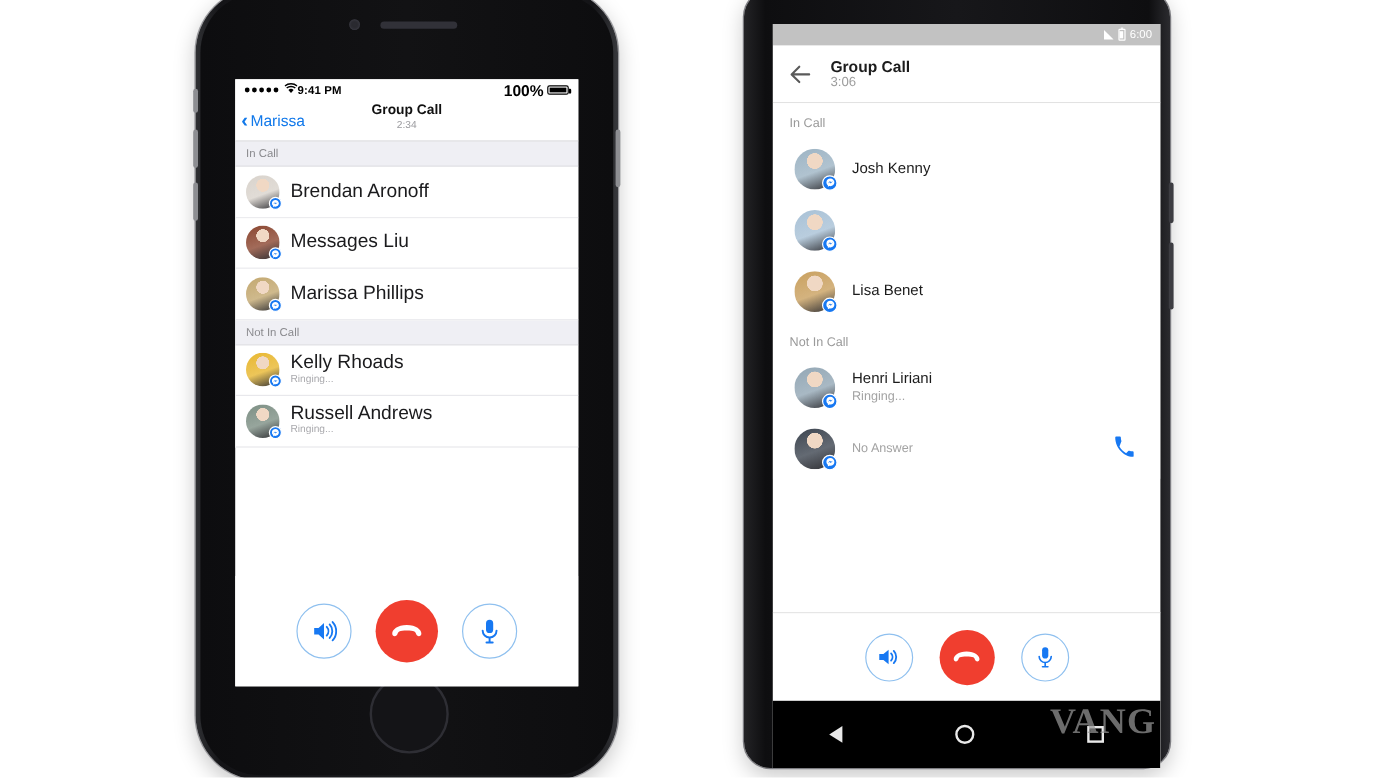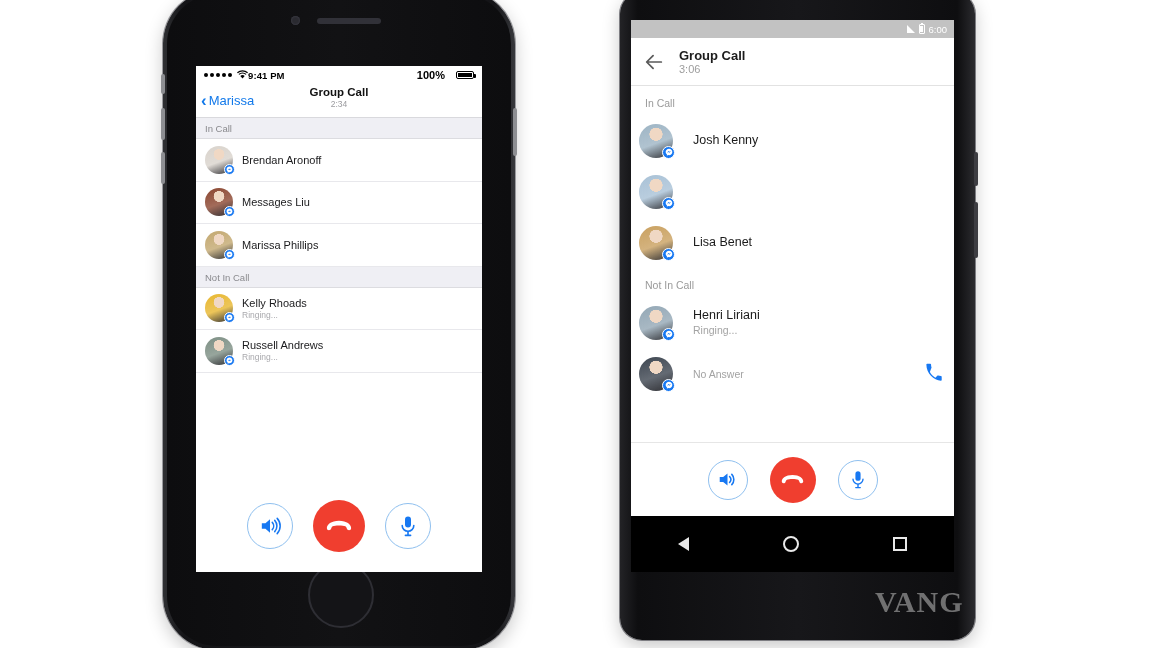--- a/index.html
+++ b/index.html
@@ -54,21 +54,21 @@
   
   .ios-status {
     height:18px; display:flex; align-items:center;
     padding:0 8px; font-size:9.5px; color:#000; font-weight:bold;
     background:#fff;
   }
   .ios-status .left { display:flex; align-items:center; gap:2px; flex:0 0 auto; }
   .sig-dot { width:4px; height:4px; border-radius:50%; background:#000; display:inline-block;}
   .wifi-ic { margin-left:3px; font-size:10px; line-height:1; }
   .ios-status .mid { flex:1; font-size:9.5px; letter-spacing:.1px;}
-  .ios-status .right { display:flex; align-items:center; gap:11px; flex:0 0 auto; font-size:11px;}
+  .ios-status .right { display:flex; align-items:center; gap:3px; flex:0 0 auto; font-size:13px;}
   .batt { width:18px; height:8px; border:1px solid #000; border-radius:2px; position:relative; }
   .batt::after{content:""; position:absolute; right:-3px; top:2px; width:2px;height:4px;background:#000;border-radius:0 1px 1px 0;}
   .batt i{position:absolute; left:1px; top:1px; bottom:1px; right:1px; background:#000; display:block;}
 
   
   .ios-nav {
     position:relative; height:34px; background:#fff;
     display:flex; align-items:center;
     border-bottom:1px solid #d9d9dd;
   }
@@ -89,21 +89,21 @@
     padding:5px 9px 4px 9px;
     border-bottom:1px solid #dcdce0;
   }
   .ios-row {
     display:flex; align-items:center; height:42.5px;
     padding-left:9px; background:#fff;
     border-bottom:1px solid #e8e8ec; position:relative;
   }
   .ios-row:last-child { border-bottom:1px solid #e8e8ec; }
   .ios-row .txt { margin-left:9px; }
-  .ios-name { font-size:11px; color:#1b1b1d; line-height:14px;}
+  .ios-name { font-size:16px; color:#1b1b1d; line-height:14px;}
   .ios-status-sub { font-size:8.5px; color:#a9a9ad; line-height:11px;}
 
   
   .av { position:relative; width:28px; height:28px; flex:0 0 28px; }
   .av .pic {
     width:28px; height:28px; border-radius:50%;
     background-size:cover; background-position:center;
     overflow:hidden; position:relative;
   }
   .av .badge {
@@ -138,21 +138,21 @@
   }
   .and-pwr {
     position:absolute; right:-3px; top:160px; width:4px; height:34px;
     background:#3d3d42; border-radius:2px;
   }
   .and-vol {
     position:absolute; right:-3px; top:210px; width:4px; height:56px;
     background:#3d3d42; border-radius:2px;
   }
   .and-screen {
-    position:absolute; left:11px; top:28px; width:323px; height:552px;
+    position:absolute; left:24px; top:28px; width:323px; height:620px;
     background:#fff; overflow:hidden;
   }
   .and-status {
     height:18px; background:#c2c2c2; display:flex; align-items:center;
     justify-content:flex-end; gap:4px; padding-right:7px;
     font-size:9.5px; color:#fff;
   }
   .and-status .tri {
     width:0;height:0;border-left:8px solid #fff;border-top:8px solid transparent;
   }
@@ -169,21 +169,21 @@
   .and-back { width:22px; height:22px; cursor:pointer; flex:0 0 22px;}
   .and-bar-txt { margin-left:14px; }
   .and-title { font-size:13px; color:#1c1c1c; font-weight:bold; line-height:15px;}
   .and-sub { font-size:11px; color:#9d9d9d; line-height:13px;}
 
   .and-sec {
     font-size:10.5px; color:#9a9a9a; padding:11px 14px 6px 14px; background:#fff;
   }
   .and-row {
     display:flex; align-items:center; min-height:51px;
-    padding:0 8px; background:#fff; position:relative;gap:6px;
+    padding:0 18px; background:#fff; position:relative;
   }
   .and-row .av { width:34px; height:34px; flex:0 0 34px; }
   .and-row .av .pic { width:34px;height:34px; }
   .and-row .av .badge { width:13px;height:13px; }
   .and-row .av .badge svg { width:8px;height:8px; }
   .and-row .txt { margin-left:14px; flex:1; }
   .and-name { font-size:12.5px; color:#1b1b1b; line-height:15px;}
   .and-status-sub { font-size:10.5px; color:#a3a3a3; line-height:14px;}
   .and-callback { width:22px;height:22px; cursor:pointer; }
 

